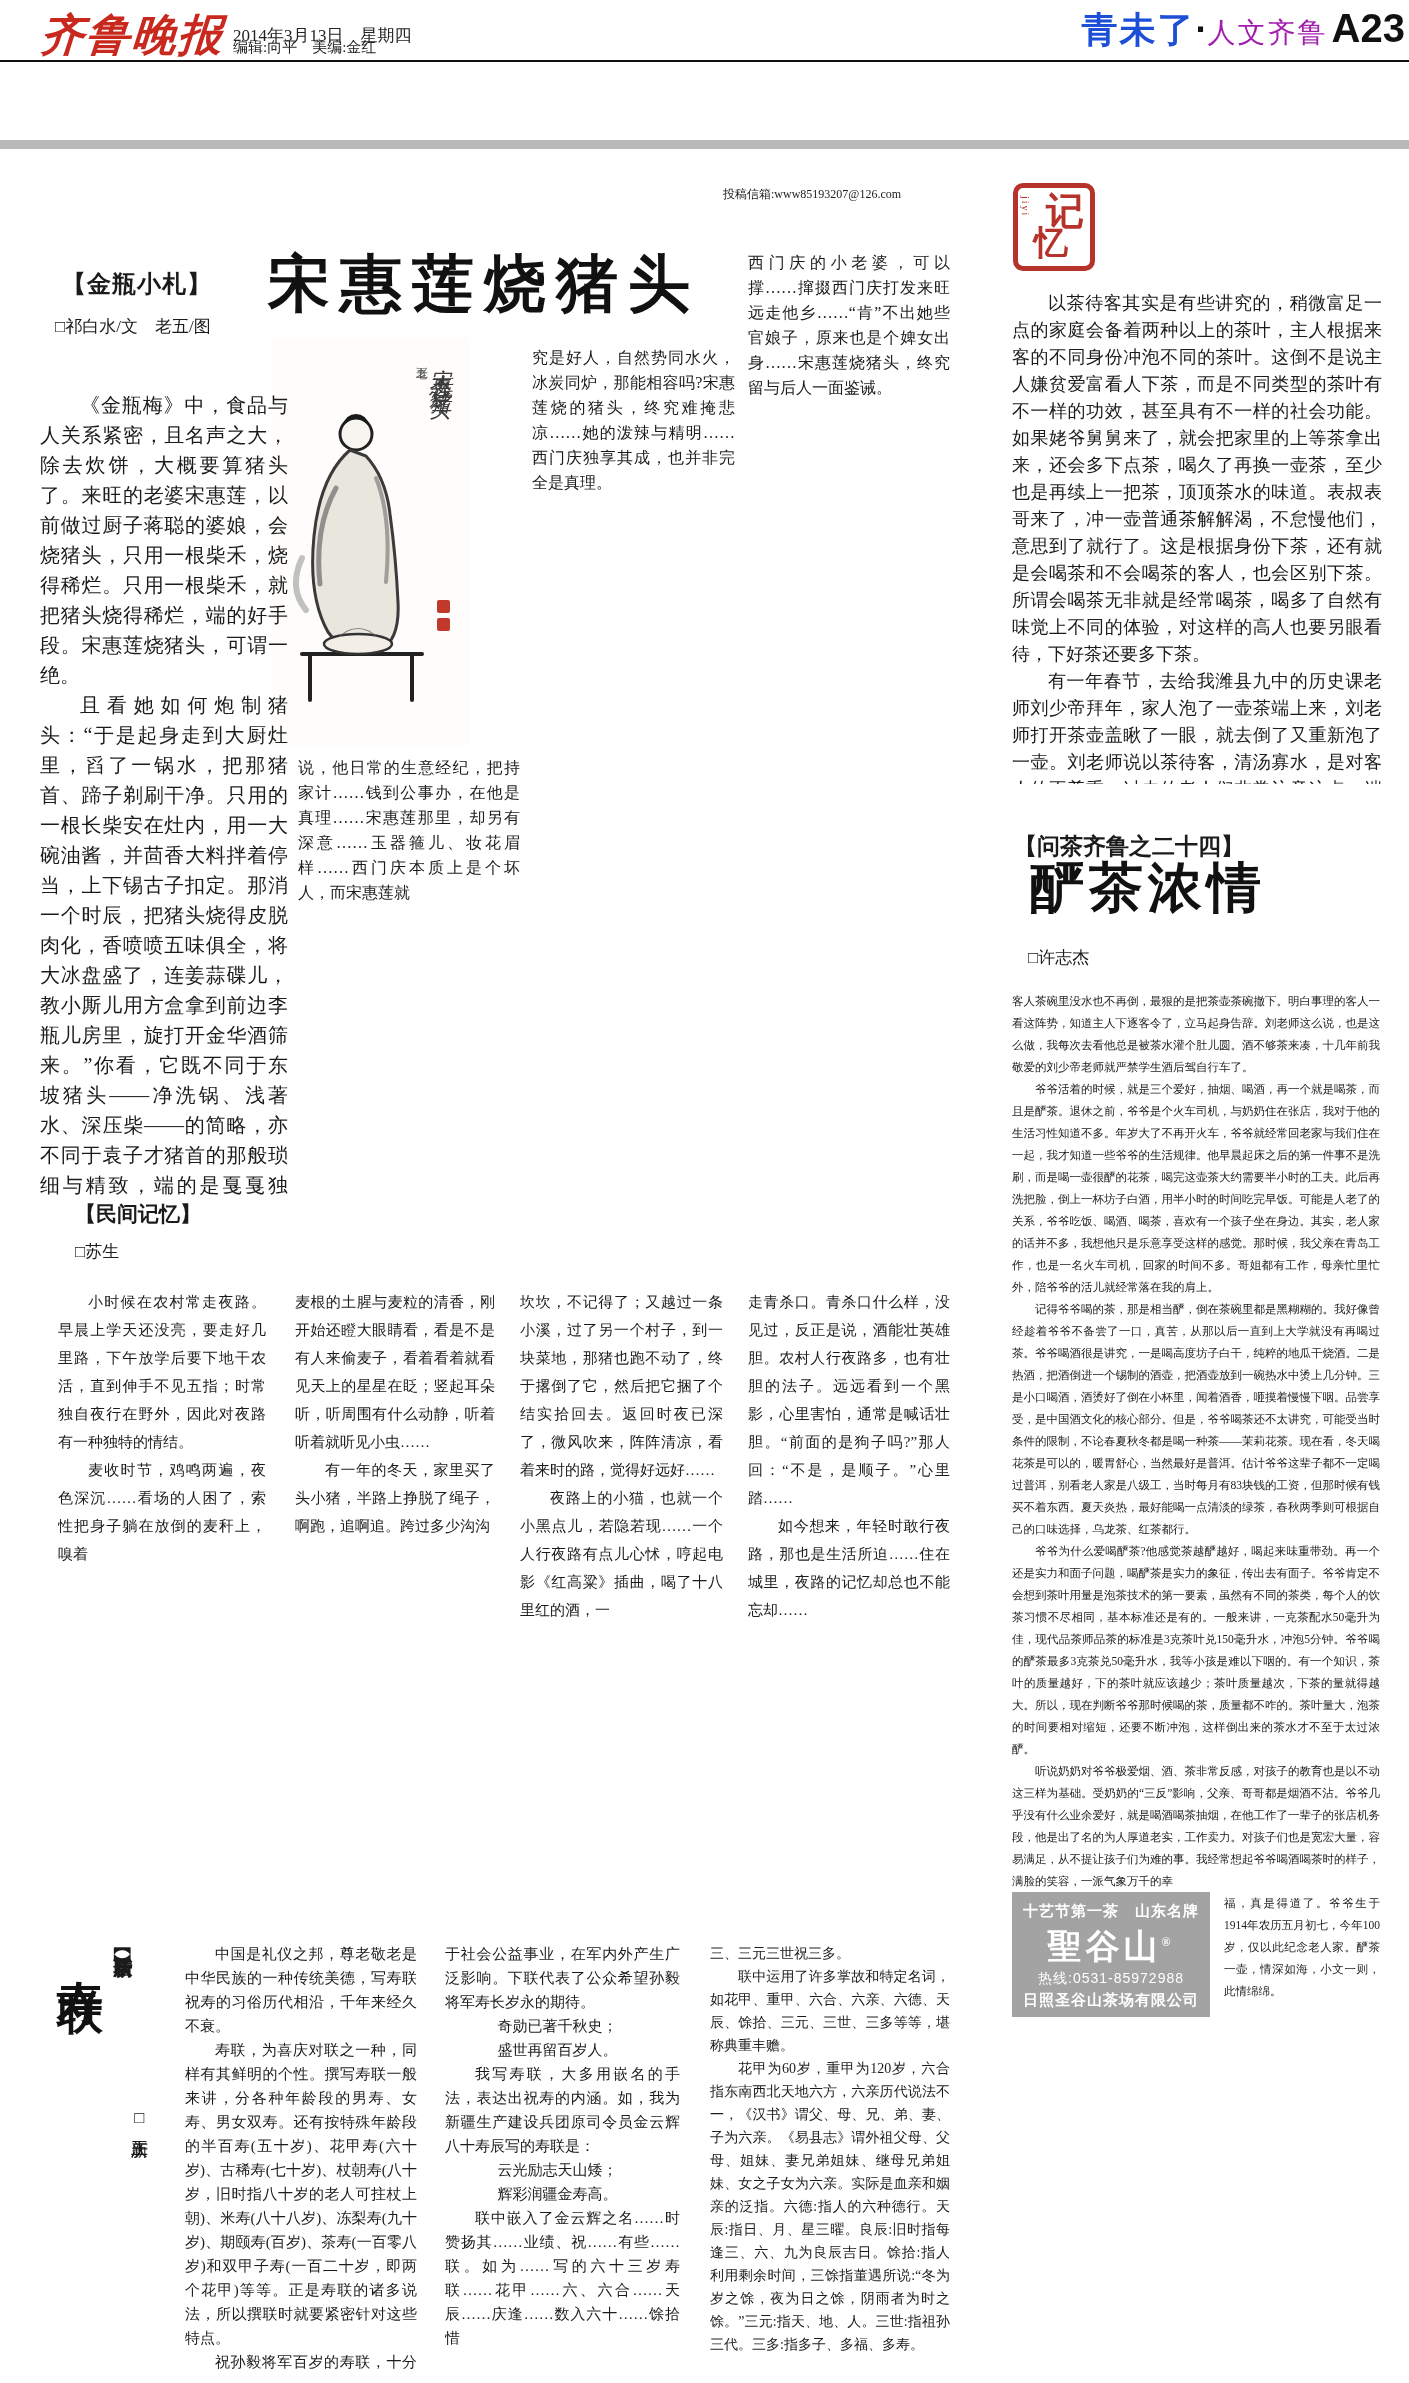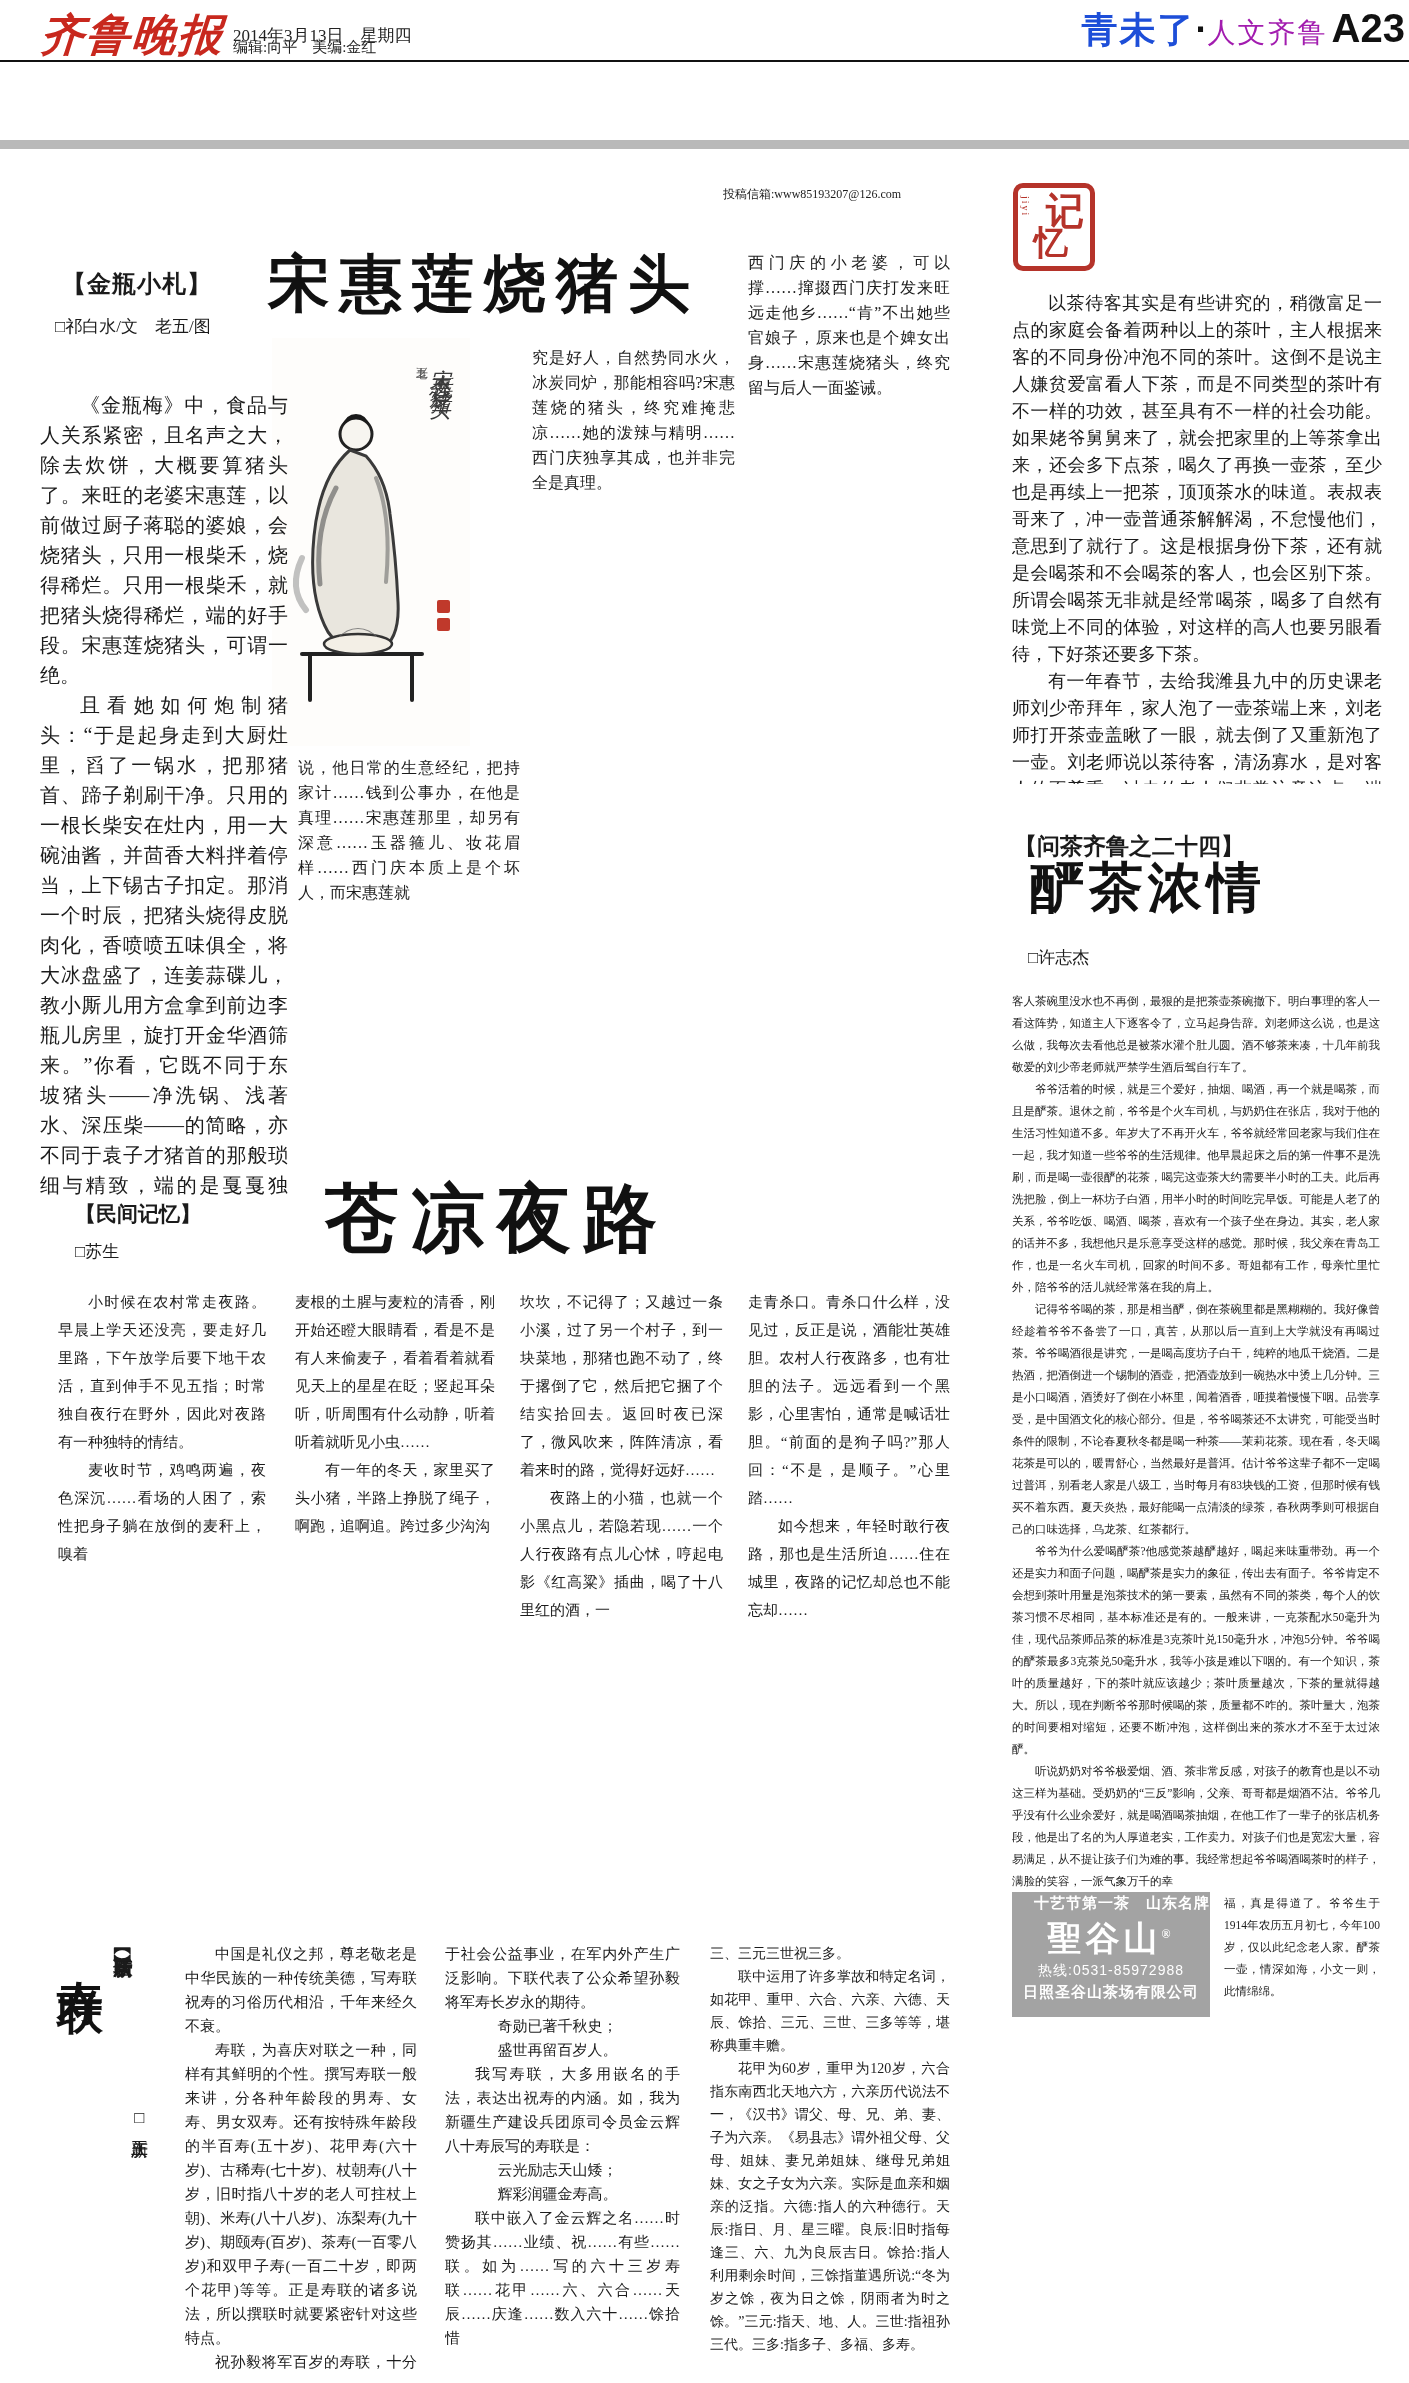--- a/index.html
+++ b/index.html
@@ -25,21 +25,21 @@
   .painting{background:#fefdfb;}
   .vert{writing-mode:vertical-rl;}
   .inscription{writing-mode:vertical-rl;font-style:italic;color:#3a3a3a;letter-spacing:6px;}
   .sealsq{background:#c0392b;border-radius:2px;}
   
   .verse{text-indent:3.5em;}
   
   .tail .ad{float:left;width:198px;height:125px;background:#a3a3a3;color:#fff;
             font-family:"Liberation Sans",sans-serif;text-align:center;margin:0 14px 4px 0;}
   .tail{width:368px;}
-  .ad .l1{font-size:15px;font-weight:bold;letter-spacing:1px;text-align:right;}
+  .ad .l1{font-size:15px;font-weight:bold;padding-top:8px;letter-spacing:1px;}
   .ad .brand{font-size:34px;font-weight:bold;letter-spacing:4px;line-height:40px;font-family:"Liberation Serif",serif;}
   .ad .reg{font-size:12px;vertical-align:super;}
   .ad .l3{font-size:14px;letter-spacing:1px;}
   .ad .l4{font-size:15px;font-weight:bold;letter-spacing:1px;}
 </style>
 </head>
 <body>
 
 <div class="page">
 
@@ -96,21 +96,20 @@
   </div>
   <div class="abs col just" style="left:532px;top:345px;width:203px;height:850px;font-size:16px;line-height:25px;">
     <p>究是好人，自然势同水火，冰炭同炉，那能相容吗?宋惠莲烧的猪头，终究难掩悲凉……她的泼辣与精明……西门庆独享其成，也并非完全是真理。</p>
   </div>
   <div class="abs col just" style="left:748px;top:250px;width:202px;height:945px;font-size:16px;line-height:25px;">
     <p>西门庆的小老婆，可以撑……撺掇西门庆打发来旺远走他乡……“肯”不出她些官娘子，原来也是个婢女出身……宋惠莲烧猪头，终究留与后人一面鉴诫。</p>
   </div>
 
   <div class="abs" style="left:75px;top:1200px;font-size:21px;font-weight:bold;">【民间记忆】</div>
   <div class="abs" style="left:75px;top:1240px;font-size:17px;">□苏生</div>
-  <div class="abs hl" style="left:325px;top:1170px;font-size:74px;letter-spacing:12px;white-space:nowrap;">苍凉夜路</div>
 
   <div class="abs col just" style="left:58px;top:1288px;width:208px;height:600px;font-size:15px;line-height:28px;">
     <p class="ind">小时候在农村常走夜路。早晨上学天还没亮，要走好几里路，下午放学后要下地干农活，直到伸手不见五指；时常独自夜行在野外，因此对夜路有一种独特的情结。</p>
     <p class="ind">麦收时节，鸡鸣两遍，夜色深沉……看场的人困了，索性把身子躺在放倒的麦秆上，嗅着</p>
   </div>
   <div class="abs col just" style="left:295px;top:1288px;width:200px;height:600px;font-size:15px;line-height:28px;">
     <p>麦根的土腥与麦粒的清香，刚开始还瞪大眼睛看，看是不是有人来偷麦子，看着看着就看见天上的星星在眨；竖起耳朵听，听周围有什么动静，听着听着就听见小虫……</p>
     <p class="ind">有一年的冬天，家里买了头小猪，半路上挣脱了绳子，啊跑，追啊追。跨过多少沟沟</p>
   </div>
   <div class="abs col just" style="left:520px;top:1288px;width:203px;height:600px;font-size:15px;line-height:28px;">

